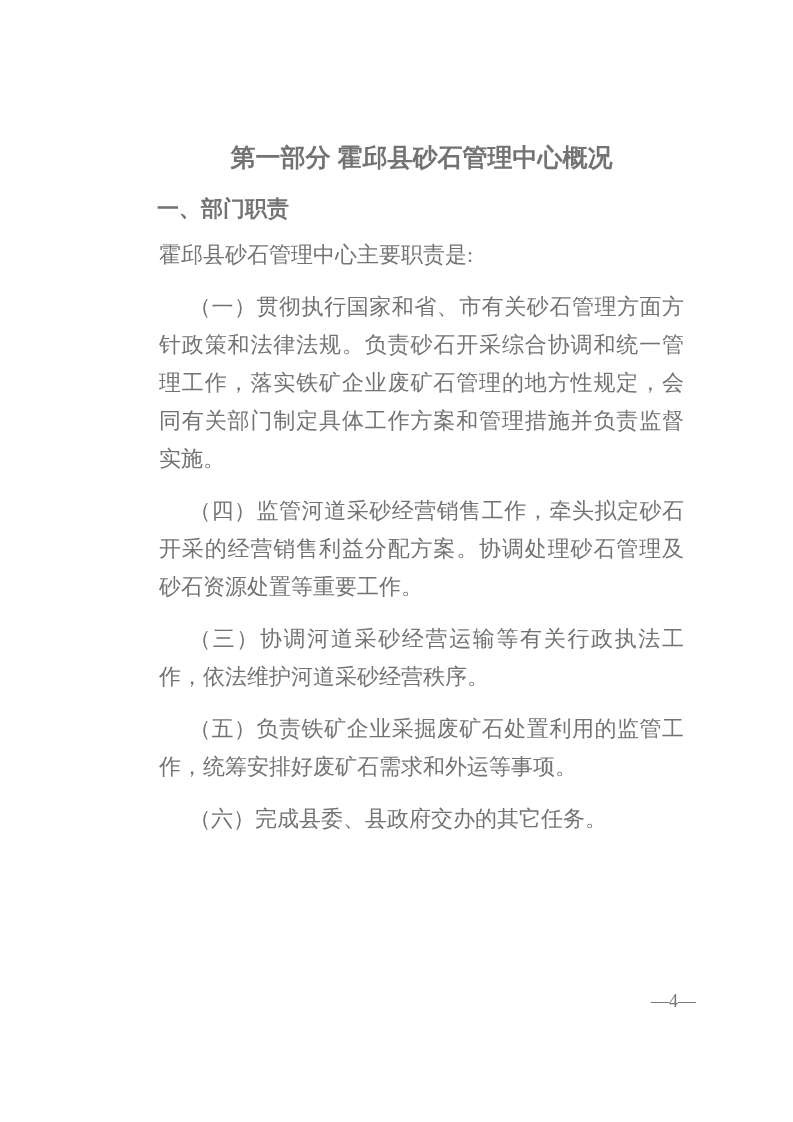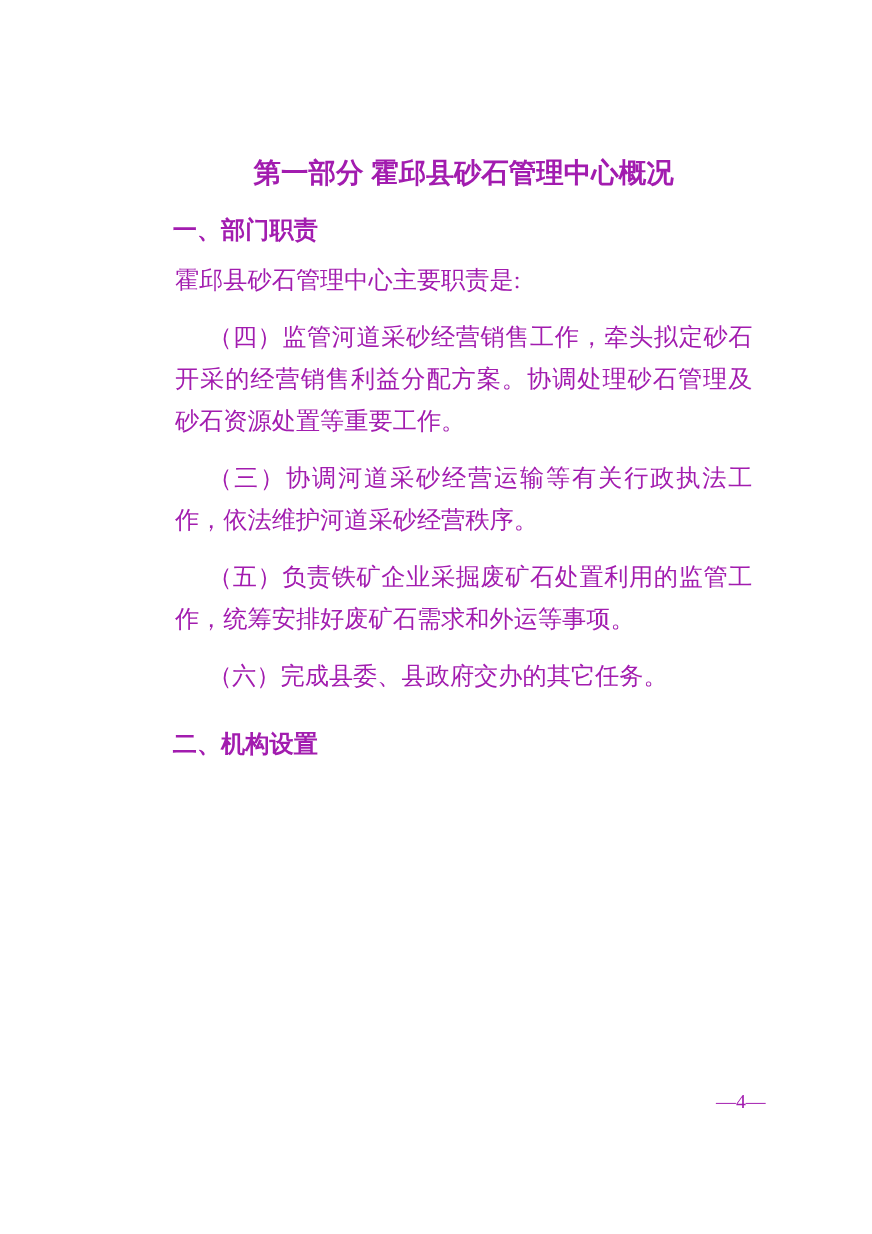--- a/index.html
+++ b/index.html
@@ -5,21 +5,21 @@
   html, body {
     margin: 0;
     padding: 0;
     background: #ffffff;
   }
   .page {
     position: relative;
     width: 793px;
     height: 1122px;
     background: #ffffff;
-    color: #a21caf;
+    color: #737373;
     overflow: hidden;
   }
   .content {
     position: absolute;
     left: 145px;
     top: 142px;
     width: 553px;
   }
   .doc-title {
     font-family: "Liberation Sans", "DejaVu Sans", sans-serif;
@@ -78,29 +78,29 @@
 
 <div class="page">
   <div class="content">
 
     <h1 class="doc-title">第一部分 霍邱县砂石管理中心概况</h1>
 
     <h2 class="sec-heading h2-first">一、部门职责</h2>
 
     <p class="body-text no-indent">霍邱县砂石管理中心主要职责是:</p>
 
+    <p class="body-text indent">（一）贯彻执行国家和省、市有关砂石管理方面方针政策和法律法规。负责砂石开采综合协调和统一管理工作，落实铁矿企业废矿石管理的地方性规定，会同有关部门制定具体工作方案和管理措施并负责监督实施。</p>
 
 
     <p class="body-text indent">（四）监管河道采砂经营销售工作，牵头拟定砂石开采的经营销售利益分配方案。协调处理砂石管理及砂石资源处置等重要工作。</p>
 
     <p class="body-text indent">（三）协调河道采砂经营运输等有关行政执法工作，依法维护河道采砂经营秩序。</p>
 
     <p class="body-text indent">（五）负责铁矿企业采掘废矿石处置利用的监管工作，统筹安排好废矿石需求和外运等事项。</p>
 
     <p class="body-text indent">（六）完成县委、县政府交办的其它任务。</p>
 
-    <h2 class="sec-heading h2-second">二、机构设置</h2>
 
 
   </div>
 
   <div class="page-number">—4—</div>
 </div>
 
 </body></html>

